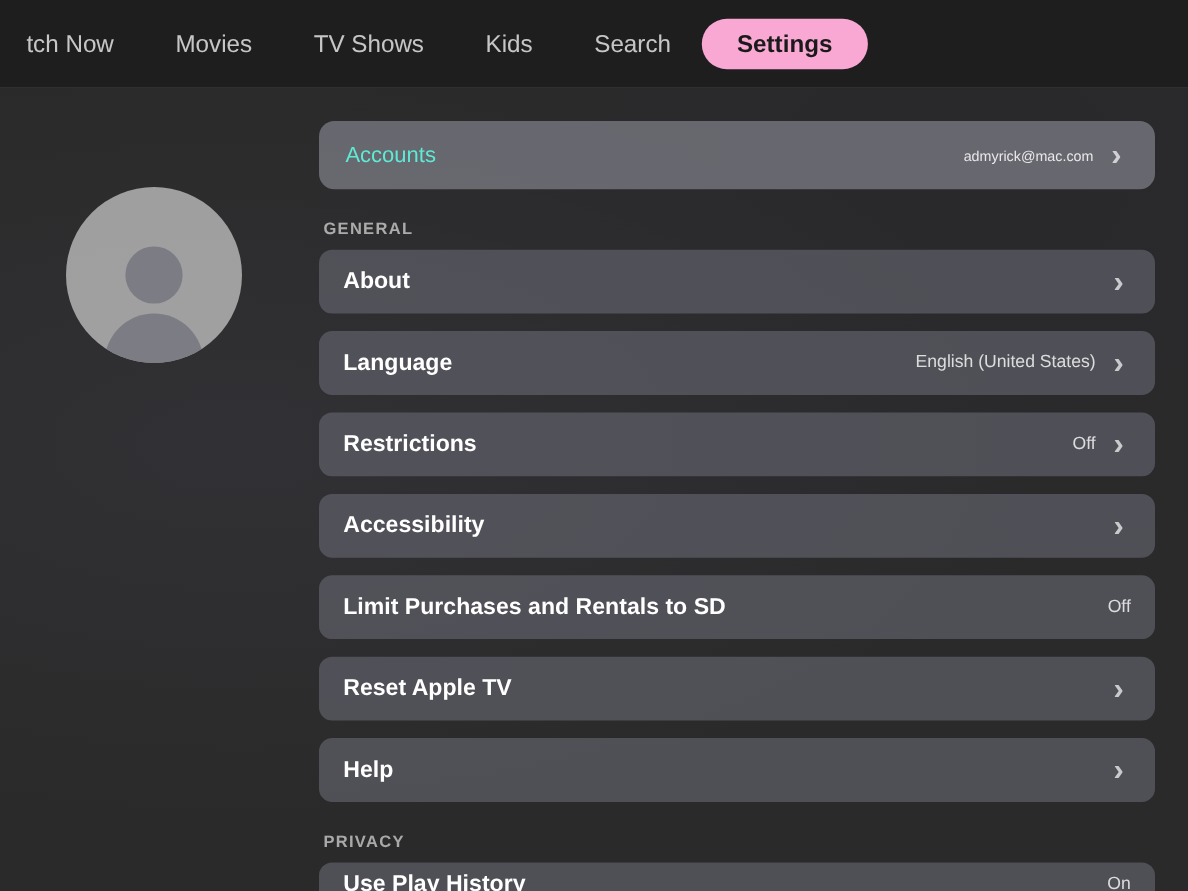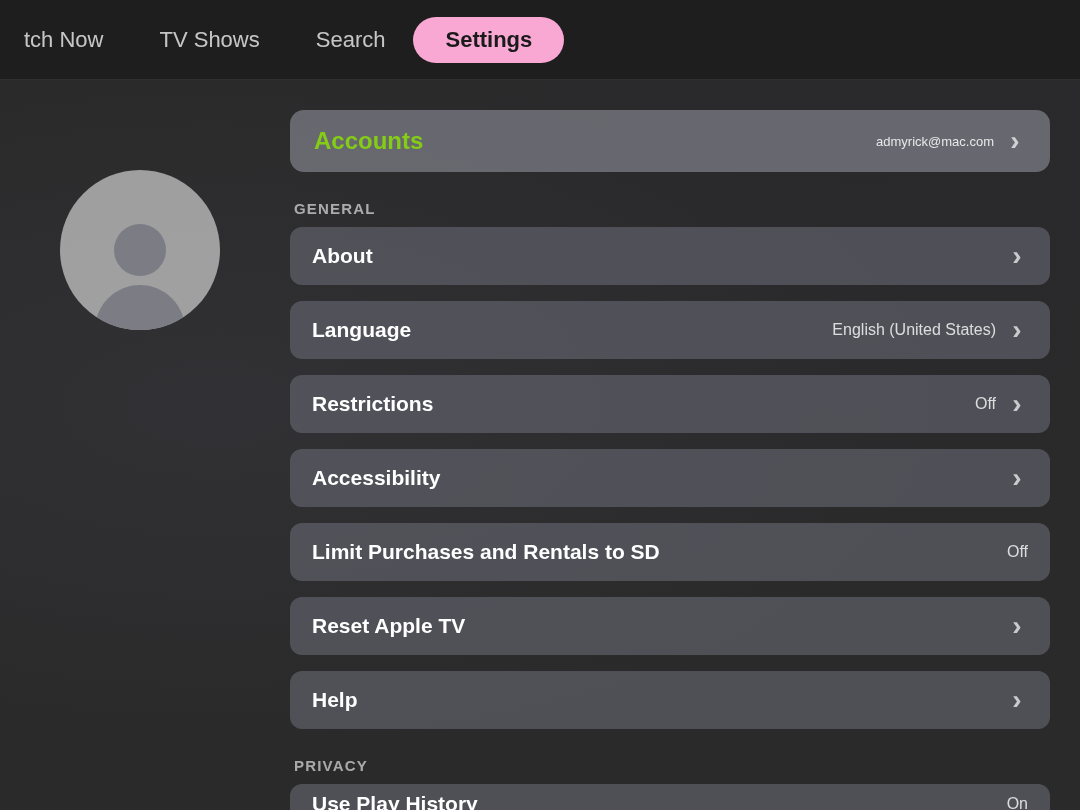--- a/index.html
+++ b/index.html
@@ -128,23 +128,23 @@
       display: flex;
       align-items: center;
       justify-content: space-between;
       padding: 0 24px;
       height: 62px;
       margin-bottom: 28px;
       cursor: pointer;
     }
 
     .accounts-row .row-label {
-      font-size: 24px;
-      font-weight: 700;
-      color: #84cc16;
+      font-size: 20px;
+      font-weight: 400;
+      color: #5eead4;
     }
 
     .accounts-row .row-value {
       display: flex;
       align-items: center;
       gap: 10px;
       color: rgba(255,255,255,0.85);
       font-size: 13px;
     }
 
@@ -221,21 +221,23 @@
     .settings-row.partial {
       border-radius: 12px 12px 0 0;
       height: 40px;
     }
   </style>
 </head>
 <body>
 
 <nav class="nav-bar">
   <div class="nav-item truncated">tch Now</div>
+  <div class="nav-item">Movies</div>
   <div class="nav-item">TV Shows</div>
+  <div class="nav-item">Kids</div>
   <div class="nav-item">Search</div>
   <div class="nav-item active">Settings</div>
 </nav>
 
 <div class="main-content">
 
   <div class="left-panel">
     <div class="avatar-container">
       <div class="avatar-icon">
         <div class="avatar-head"></div>

